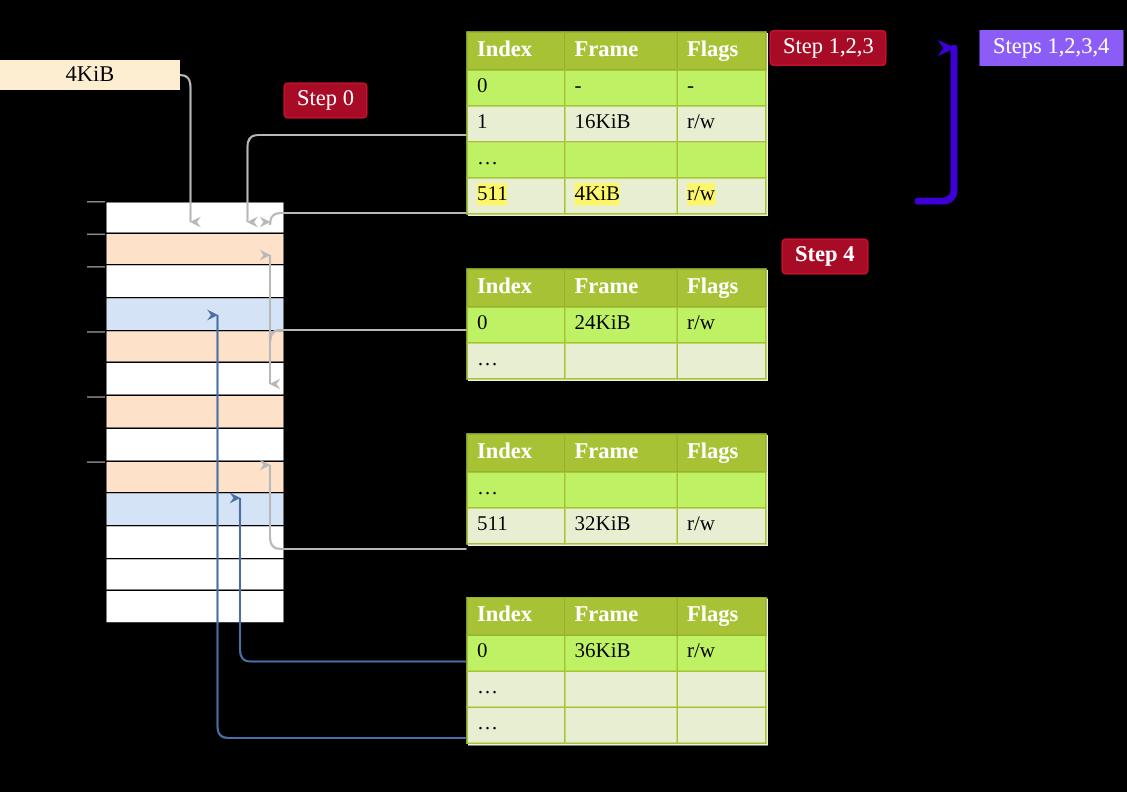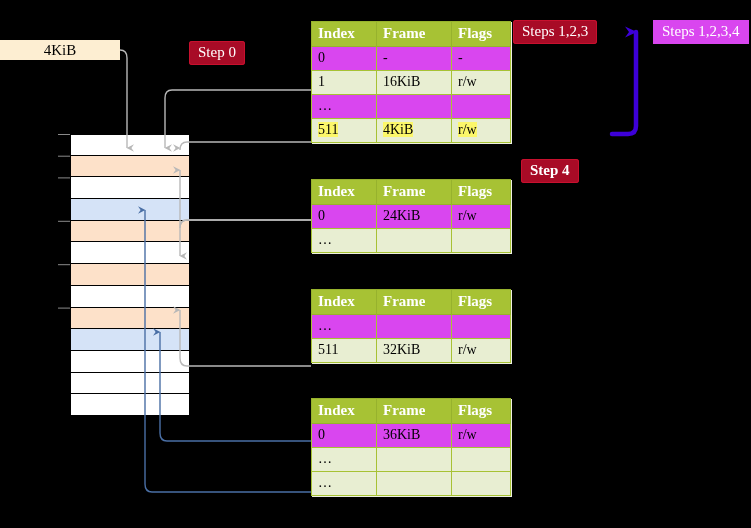--- a/index.html
+++ b/index.html
@@ -5,39 +5,39 @@
   html,body{margin:0;padding:0;background:#000;}
   body{width:751px;height:528px;position:relative;overflow:hidden;
        font-family:"Liberation Serif","DejaVu Serif",serif;}
   .stage{position:absolute;inset:0;width:751px;height:528px;}
 
   
   .badge{position:absolute;color:#fff;font-size:15px;line-height:1;
          padding:4px 9px 5px;white-space:nowrap;}
   .badge.red{background:#a80b26;border-radius:3px;
              box-shadow:inset 0 0 0 1px #c8102e;}
-  .badge.blue{background:#d946ef;}
+  .badge.blue{background:#8b5cf6;}
 
   
   .kib-label{position:absolute;background:#fdeed2;color:#000;
              font-size:15px;text-align:center;line-height:20px;}
 
   
   .mem{position:absolute;left:70px;top:134px;width:120px;height:282px;
        background:#fff;box-sizing:border-box;}
   .mem .cell{height:21.7px;box-sizing:border-box;border-bottom:1px solid #000;
              background:#fff;}
   .mem .cell.peach{background:#fde1c9;}
   .mem .cell.blue{background:#d5e3f7;}
   .mem .cell:last-child{border-bottom:1px solid #000;}
   .mem .frame{position:absolute;inset:0;border:1px solid #000;
               border-top:1px solid #000;pointer-events:none;}
 
   
-  .pt{position:absolute;border-collapse:collapse;background:#d946ef;
+  .pt{position:absolute;border-collapse:collapse;background:#bef264;
       font-size:14px;box-shadow:1px 1px 0 #eef0e2;}
   .pt th{background:#a7c234;color:#fff;font-weight:bold;font-size:15px;
          text-align:left;padding:3px 6px 4px;border:1px solid #97b22d;}
   .pt td{padding:3px 6px 4px;border:1px solid #a7c234;color:#000;
          height:15px;vertical-align:middle;}
   .pt tr.alt td{background:#e8eed2;}
   .pt td span.hl{background:#fcf76a;}
   .pt td.c-index{width:52px;}
   .pt td.c-frame{width:62px;}
   .pt td.c-flags{width:46px;}
@@ -46,23 +46,23 @@
   svg.wires{position:absolute;left:0;top:0;width:751px;height:528px;
             overflow:visible;pointer-events:none;}
 </style>
 </head>
 <body>
 
 <div class="stage">
 
   <div class="kib-label" style="left:0px;top:40px;width:120px;height:20px;">4KiB</div>
 
-  <div class="badge red" style="left:189px;top:41px;">Step 0</div>
+  <div class="badge red" style="left:189px;top:55px;">Step 0</div>
   <div class="badge red" style="left:521px;top:159px;font-weight:bold;">Step 4</div>
-  <div class="badge red" style="left:513px;top:20px;">Steps 1,2,3</div>
+  <div class="badge red" style="left:513px;top:20px;">Step 1,2,3</div>
   <div class="badge blue" style="left:653px;top:20px;">Steps 1,2,3,4</div>
 
   <div class="mem" id="mem-col">
     <div class="cell"></div>
       <div class="cell peach"></div>
       <div class="cell"></div>
       <div class="cell blue"></div>
       <div class="cell peach"></div>
       <div class="cell"></div>
       <div class="cell peach"></div>

